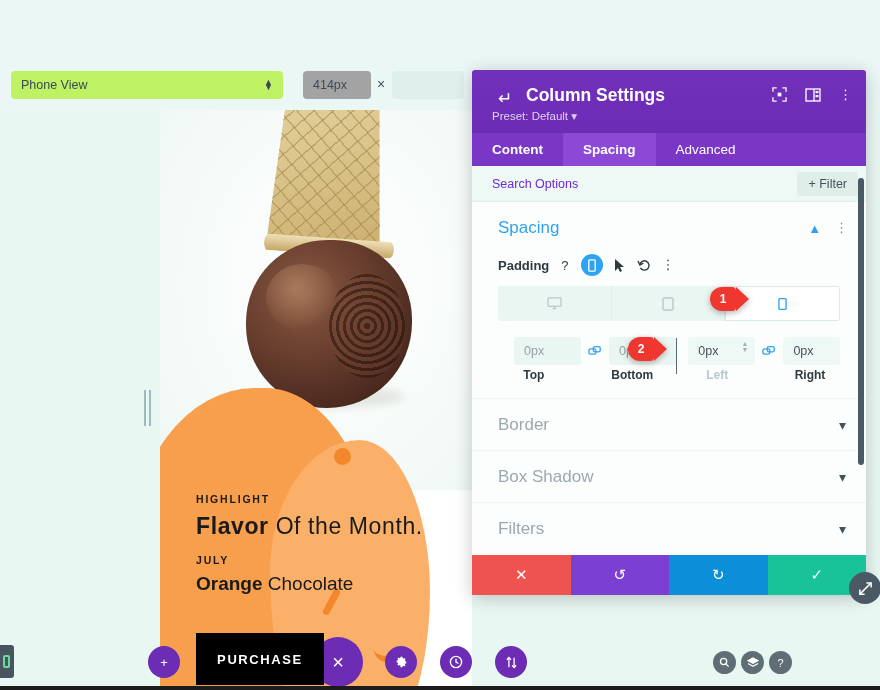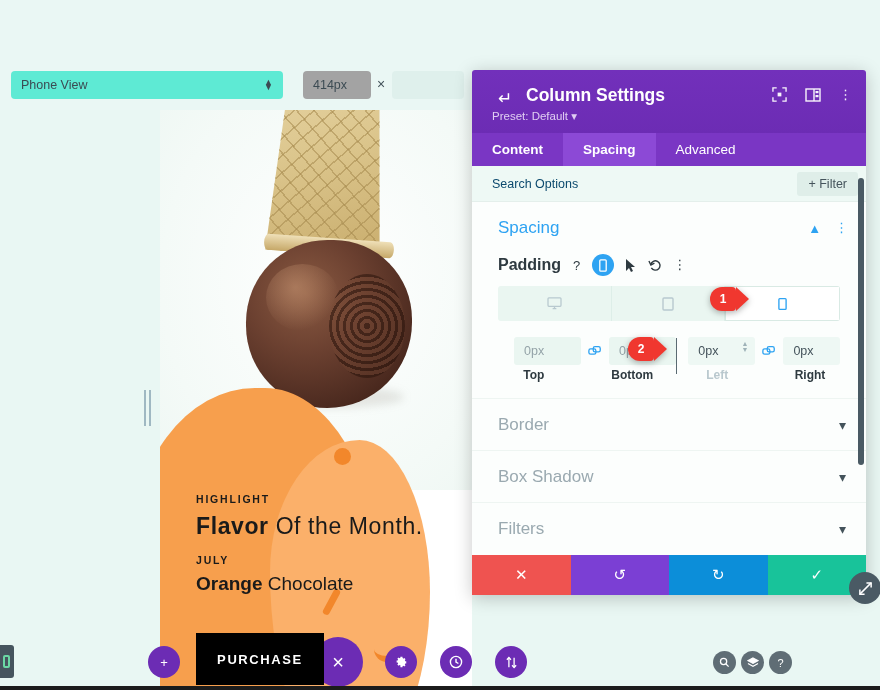--- a/index.html
+++ b/index.html
@@ -8,21 +8,21 @@
     font-family: "Liberation Sans", sans-serif;
     background: #eaf7f4;
     overflow: hidden;
   }
   #root { position: relative; width: 880px; height: 690px; background: #e9f7f3; }
 
   
   .topbar { position: absolute; left: 0; top: 0; width: 880px; height: 110px;
             background: #eaf7f4; }
   .view-select { position: absolute; left: 11px; top: 71px; width: 272px; height: 28px;
-     background: #5eead4; border: none; border-radius: 4px; display: flex; align-items: center;
+     background: #bef264; border: none; border-radius: 4px; display: flex; align-items: center;
      padding: 0 10px; font-size: 12.5px; color: #3c4b53; }
   .view-select .lbl { flex: 1; }
   .sel-arrows { display: flex; flex-direction: column; line-height: 5px; font-size: 9px; color: #3c4b53; }
   .px-field { position: absolute; left: 303px; top: 71px; width: 68px; height: 28px;
      background: #a3a3a3; border-radius: 4px; display: flex; align-items: center;
      padding: 0 10px; font-size: 12.5px; color: #3c4b53; }
   .x-btn { position: absolute; left: 377px; top: 76px; font-size: 14px; color: #44535b; }
   .blank-field { position: absolute; left: 392px; top: 71px; width: 72px; height: 28px;
      background: #dff0ec; border-radius: 4px; }
 
@@ -105,33 +105,33 @@
   .p-icons > div { color: #fff; opacity: .95; }
 
   .tabs { height: 33px; background: #7a36c4; display: flex; }
   .tab { padding: 0 20px; display: flex; align-items: center; font-size: 13.5px;
      color: #fff; font-weight: bold; }
   .tab.active { background: #8c49d6; }
   .tab.plain { font-weight: normal; }
 
   .searchrow { height: 36px; background: #eef9f5; display: flex; align-items: center;
      padding: 0 8px 0 20px; border-bottom: 1px solid #e4efeb; }
-  .searchrow .ph { flex: 1; font-size: 12.5px; color: #0c4a6e; }
+  .searchrow .ph { flex: 1; font-size: 12.5px; color: #6d28d9; }
   .filter-btn { background: #dfeee9; border-radius: 3px; font-size: 12.5px; color: #44535b;
      padding: 5px 11px; }
 
   .body { position: absolute; left: 0; top: 132px; width: 394px; height: 393px;
      background: #fcfefd; overflow: hidden; }
   .sec-head { display: flex; align-items: center; padding: 16px 18px 6px 26px; }
   .sec-head .t { flex: 1; font-size: 17px; color: #2ea3f2; }
   .chev { color: #2ea3f2; font-size: 13px; margin-right: 14px; }
   .kebab { color: #2ea3f2; font-size: 13px; letter-spacing: 0; line-height: 4px; }
 
   .padrow { display: flex; align-items: center; gap: 12px; padding: 10px 26px 6px; }
-  .padrow .lab { font-size: 16px; color: #2e3a40; font-weight: bold; }
+  .padrow .lab { font-size: 13px; color: #2e3a40; font-weight: bold; }
   .pic { color: #2e3a40; font-size: 13px; display: flex; align-items: center; }
   .phone-badge { width: 22px; height: 22px; border-radius: 50%; background: #2ea3f2;
      display: flex; align-items: center; justify-content: center; }
 
   .devtabs { margin: 4px 26px 0; display: flex; height: 35px; background: #eaf6f1;
      border-radius: 3px; overflow: hidden; }
   .devtab { flex: 1; display: flex; align-items: center; justify-content: center;
      border-right: 1px solid #ddeee8; }
   .devtab.sel { background: #fff; border: 1px solid #d9eae4; }
 

